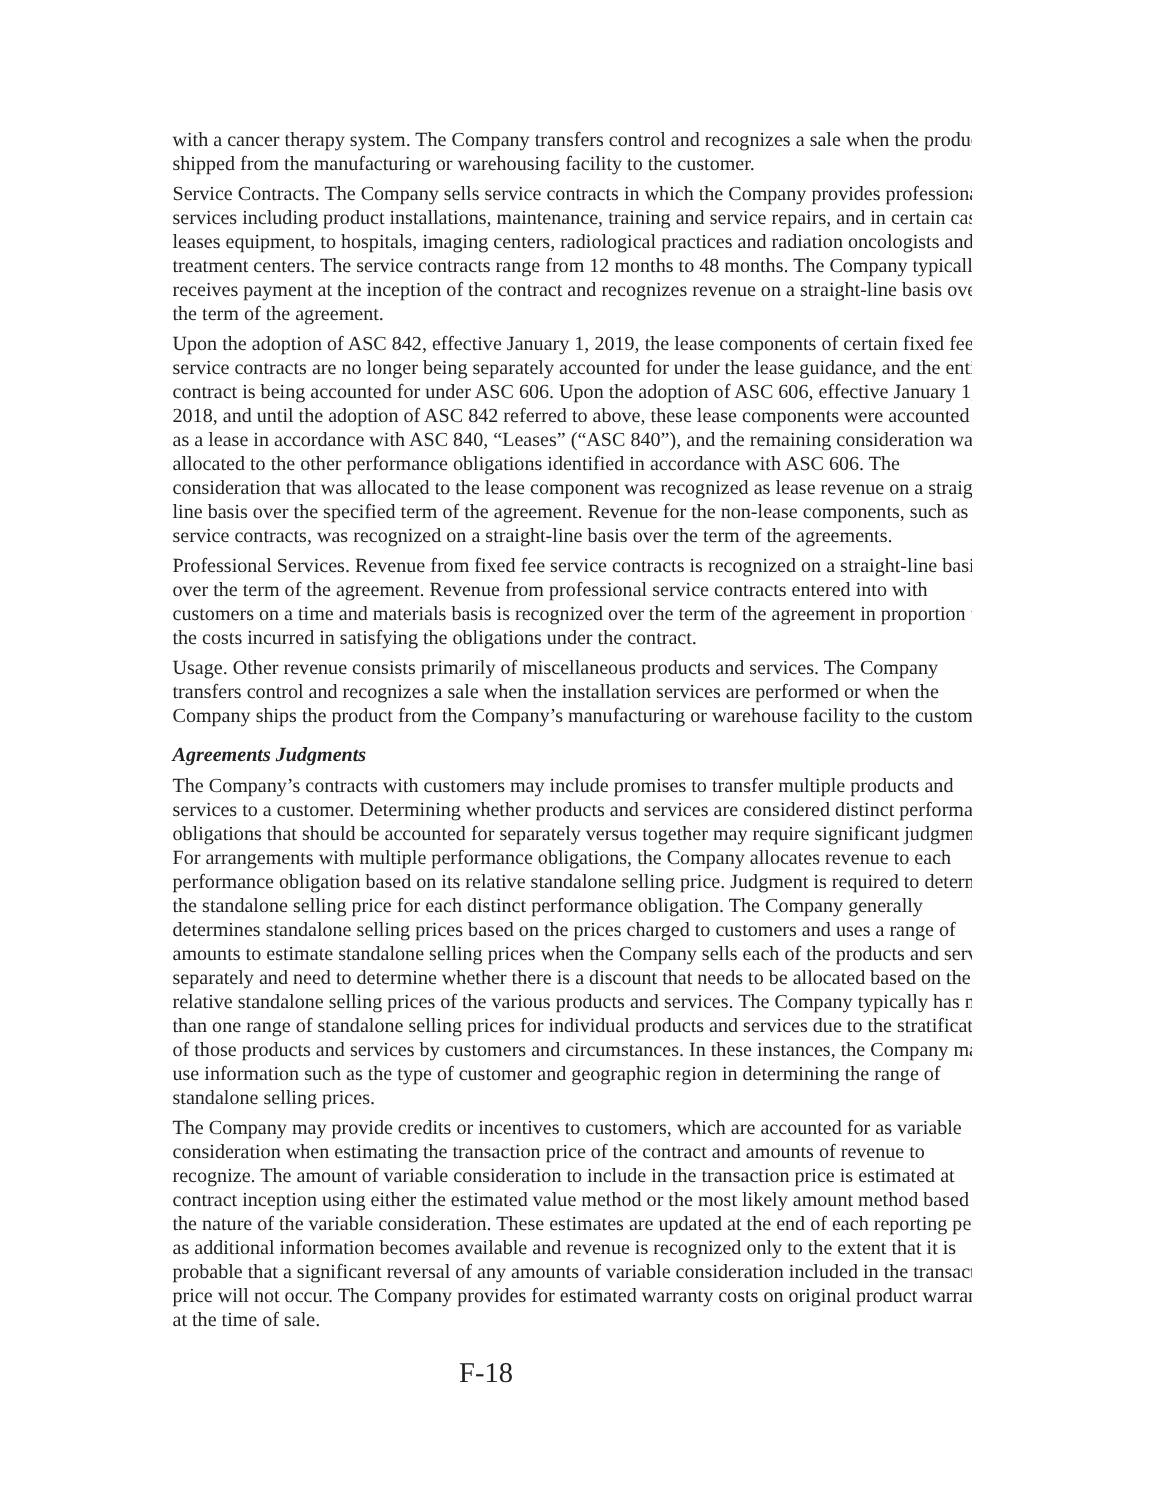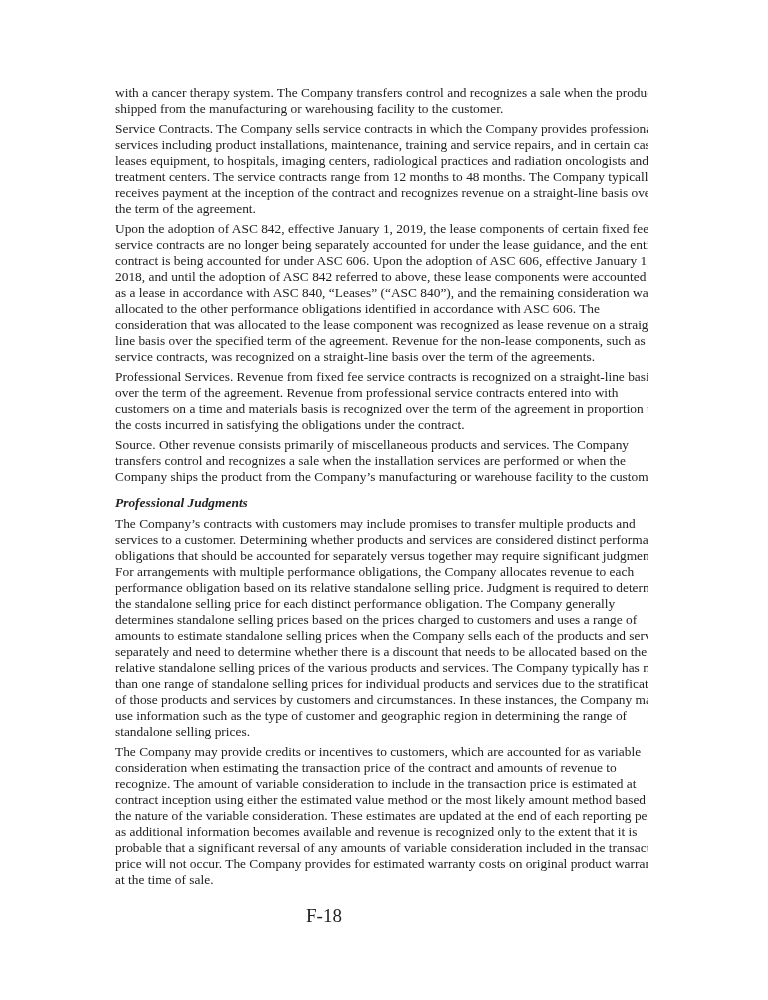--- a/index.html
+++ b/index.html
@@ -51,21 +51,21 @@
 </style>
 </head>
 <body>
 
 <div class="page">
   <main class="doc">
       <p><span class="normal">with a cancer therapy system. The Company transfers control and recognizes a sale when the product is shipped from the manufacturing or warehousing facility to the customer.</span></p>
       <p><span class="italic">Service Contracts</span><span class="normal">. The Company sells service contracts in which the Company provides professional services including product installations, maintenance, training and service repairs, and in certain cases leases equipment, to hospitals, imaging centers, radiological practices and radiation oncologists and treatment centers. The service contracts range from 12 months to 48 months. The Company typically receives payment at the inception of the contract and recognizes revenue on a straight-line basis over the term of the agreement.</span></p>
       <p><span class="normal">Upon the adoption of ASC 842, effective January 1, 2019, the lease components of certain fixed fee service contracts are no longer being separately accounted for under the lease guidance, and the entire contract is being accounted for under ASC 606. Upon the adoption of ASC 606, effective January 1, 2018, and until the adoption of ASC 842 referred to above, these lease components were accounted for as a lease in accordance with ASC 840, “</span><span class="italic">Leases</span><span class="normal">” (“ASC 840”), and the remaining consideration was allocated to the other performance obligations identified in accordance with ASC 606. The consideration that was allocated to the lease component was recognized as lease revenue on a straight-line basis over the specified term of the agreement. Revenue for the non-lease components, such as service contracts, was recognized on a straight-line basis over the term of the agreements.</span></p>
       <p><span class="italic">Professional Services</span><span class="normal">. Revenue from fixed fee service contracts is recognized on a straight-line basis over the term of the agreement. Revenue from professional service contracts entered into with customers on a time and materials basis is recognized over the term of the agreement in proportion to the costs incurred in satisfying the obligations under the contract.</span></p>
-      <p><span class="italic">Source</span><span class="normal">. Other revenue consists primarily of miscellaneous products and services. The Company transfers control and recognizes a sale when the installation services are performed or when the Company ships the product from the Company’s manufacturing or warehouse facility to the customer.</span></p>
-      <h3><span class="bold-italic">Professional Judgments</span></h3>
+      <p><span class="italic">Usage</span><span class="normal">. Other revenue consists primarily of miscellaneous products and services. The Company transfers control and recognizes a sale when the installation services are performed or when the Company ships the product from the Company’s manufacturing or warehouse facility to the customer.</span></p>
+      <h3><span class="bold-italic">Agreements Judgments</span></h3>
       <p><span class="normal">The Company’s contracts with customers may include promises to transfer multiple products and services to a customer. Determining whether products and services are considered distinct performance obligations that should be accounted for separately versus together may require significant judgment. For arrangements with multiple performance obligations, the Company allocates revenue to each performance obligation based on its relative standalone selling price. Judgment is required to determine the standalone selling price for each distinct performance obligation. The Company generally determines standalone selling prices based on the prices charged to customers and uses a range of amounts to estimate standalone selling prices when the Company sells each of the products and services separately and need to determine whether there is a discount that needs to be allocated based on the relative standalone selling prices of the various products and services. The Company typically has more than one range of standalone selling prices for individual products and services due to the stratification of those products and services by customers and circumstances. In these instances, the Company may use information such as the type of customer and geographic region in determining the range of standalone selling prices.</span></p>
       <p><span class="normal">The Company may provide credits or incentives to customers, which are accounted for as variable consideration when estimating the transaction price of the contract and amounts of revenue to recognize. The amount of variable consideration to include in the transaction price is estimated at contract inception using either the estimated value method or the most likely amount method based on the nature of the variable consideration. These estimates are updated at the end of each reporting period as additional information becomes available and revenue is recognized only to the extent that it is probable that a significant reversal of any amounts of variable consideration included in the transaction price will not occur. The Company provides for estimated warranty costs on original product warranties at the time of sale.</span></p>
     </main>
   <footer class="footer">
     <span>F-18</span>
   </footer>
 </div>
 
 </body></html>

